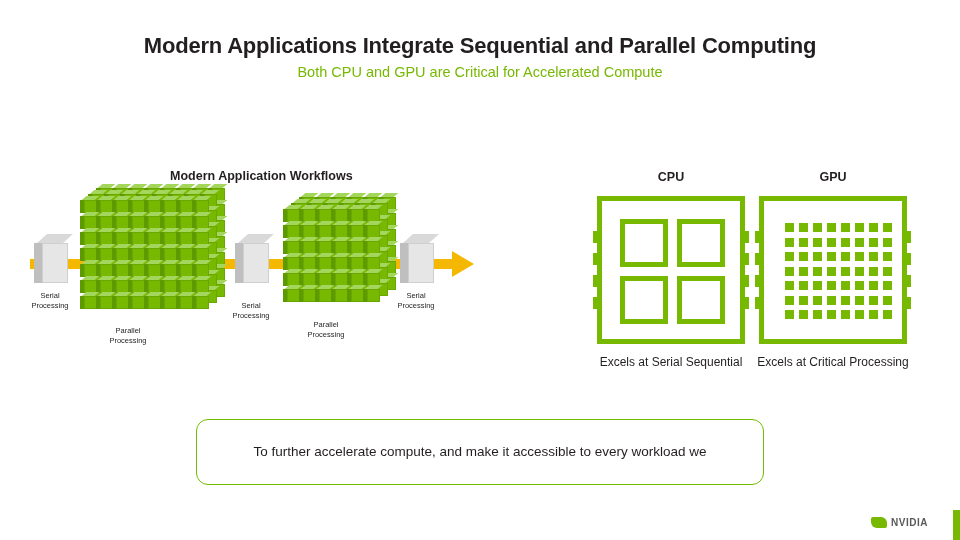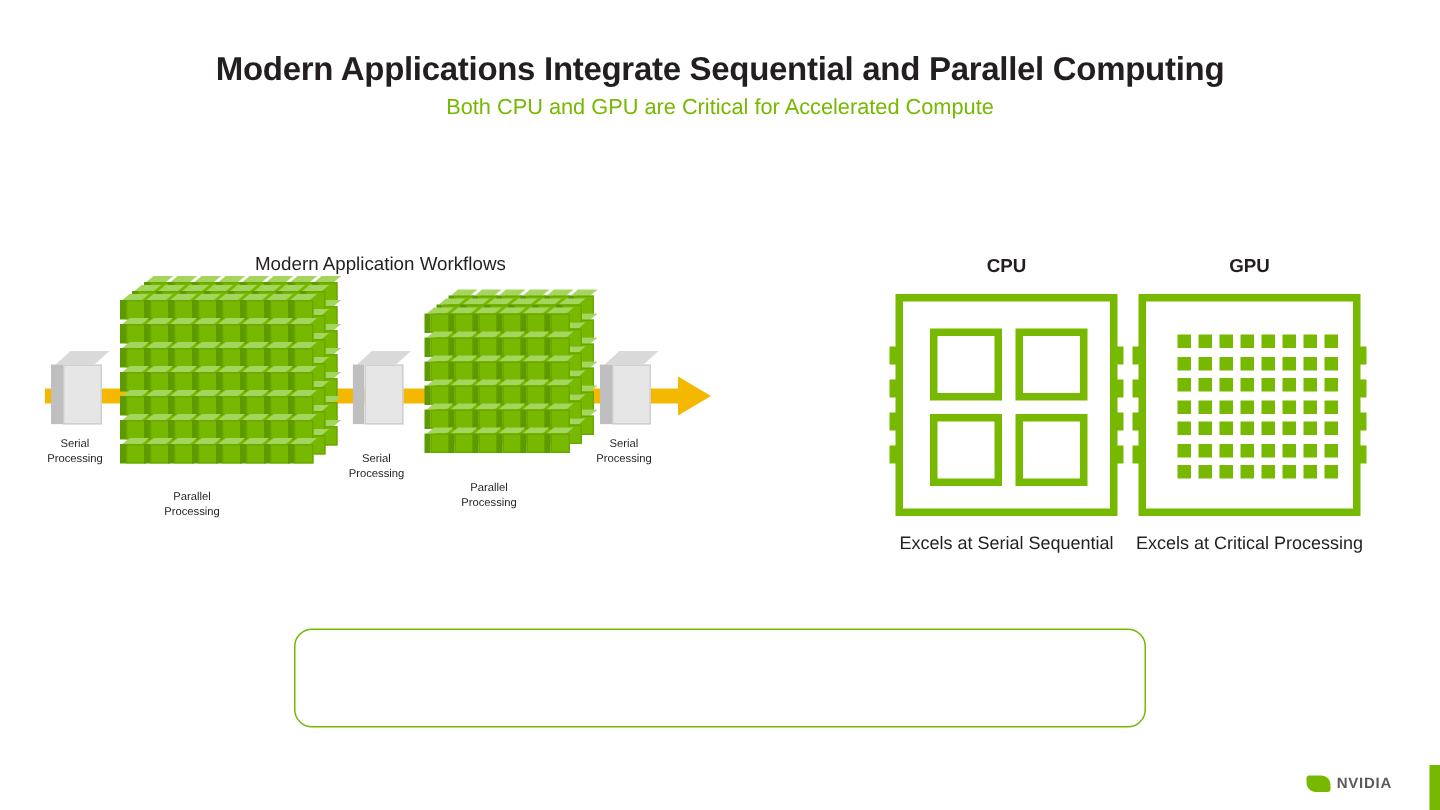--- a/index.html
+++ b/index.html
@@ -37,21 +37,21 @@
     font-size: 14.5px;
     color: #76b900;
   }
 
   
   .workflow-heading {
     position: absolute;
     left: 170px;
     top: 169px;
     font-size: 12.5px;
-    font-weight: normal;
+    font-weight: bold;
     color: #231f20;
   }
   .cube-label {
     position: absolute;
     font-size: 7.5px;
     line-height: 1.35;
     color: #231f20;
     text-align: center;
     width: 60px;
   }
@@ -1730,20 +1730,21 @@
     <div class="chip-pin" style="right: -9px; top: 52px;"></div>
     <div class="chip-pin" style="left: -9px; top: 74px;"></div>
     <div class="chip-pin" style="right: -9px; top: 74px;"></div>
     <div class="chip-pin" style="left: -9px; top: 96px;"></div>
     <div class="chip-pin" style="right: -9px; top: 96px;"></div>
   </div>
 <div class="chip-caption" style="left:733px; top:354px;">Excels at Critical Processing</div>
 
 <div class="callout">
   <div class="callout-text">
+    <span>To further accelerate compute, and make it accessible to every workload we</span>
     <br>
   </div>
 </div>
 
 <div class="logo">
   <div class="logo-mark"></div>
   <div class="logo-text">NVIDIA</div>
 </div>
 <div class="corner-bar"></div>
 

